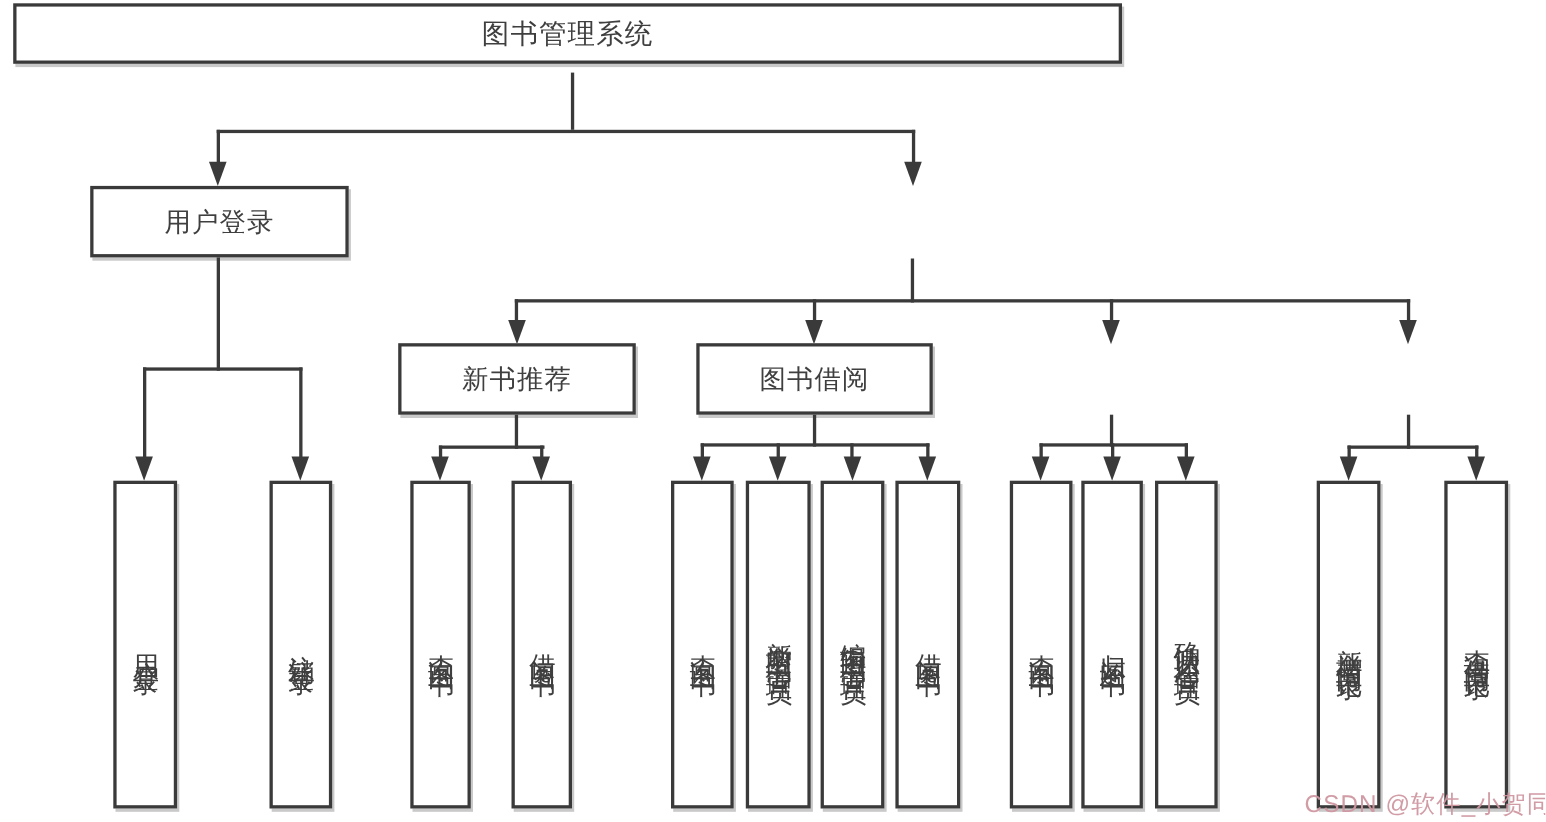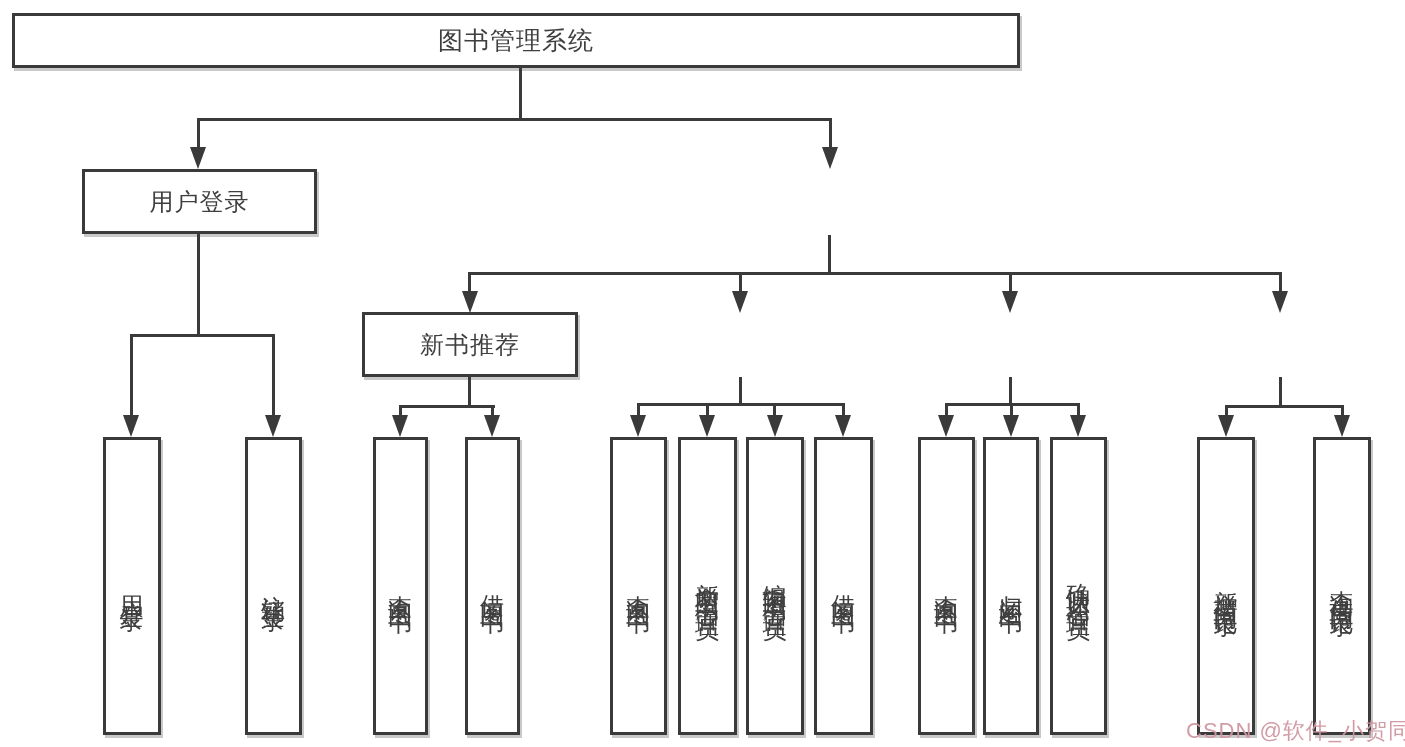--- a/index.html
+++ b/index.html
@@ -33,21 +33,21 @@
   .watermark{
     position:absolute;left:1186px;top:716px;
     font-size:22px;letter-spacing:1px;color:rgba(207,151,160,0.95);white-space:nowrap;
   }
 </style>
 </head>
 <body>
 
 <div id="stage">
 
-  <div class="node root" style="left:12px;top:13px;width:1008px;height:55px;">图书管理系统</div>
+  <div class="node root" style="left:12px;top:3px;width:1008px;height:55px;">图书管理系统</div>
 
   <div class="vl" style="left:519px;top:66px;height:52px;"></div>
   <div class="hl" style="left:197px;top:118px;width:635px;"></div>
   <div class="vl" style="left:197px;top:118px;height:31px;"></div>
   <div class="arw" style="left:190px;top:147px;"></div>
   <div class="vl" style="left:829px;top:118px;height:31px;"></div>
   <div class="arw" style="left:822px;top:147px;"></div>
 
   <div class="node" style="left:82px;top:169px;width:235px;height:65px;">用户登录</div>
 
@@ -63,20 +63,21 @@
   <div class="vl" style="left:468px;top:272px;height:21px;"></div>
   <div class="arw" style="left:462px;top:291px;"></div>
   <div class="vl" style="left:739px;top:272px;height:21px;"></div>
   <div class="arw" style="left:732px;top:291px;"></div>
   <div class="vl" style="left:1009px;top:272px;height:21px;"></div>
   <div class="arw" style="left:1002px;top:291px;"></div>
   <div class="vl" style="left:1279px;top:272px;height:21px;"></div>
   <div class="arw" style="left:1272px;top:291px;"></div>
 
   <div class="node" style="left:362px;top:312px;width:216px;height:65px;">新书推荐</div>
+  <div class="node" style="left:633px;top:312px;width:215px;height:65px;">图书借阅</div>
 
   <div class="vl" style="left:468px;top:377px;height:31px;"></div>
   <div class="hl" style="left:399px;top:405px;width:96px;"></div>
   <div class="vl" style="left:399px;top:405px;height:12px;"></div>
   <div class="arw" style="left:392px;top:415px;"></div>
   <div class="vl" style="left:491px;top:405px;height:12px;"></div>
   <div class="arw" style="left:484px;top:415px;"></div>
 
   <div class="vl" style="left:739px;top:377px;height:29px;"></div>
   <div class="hl" style="left:637px;top:403px;width:208px;"></div>

